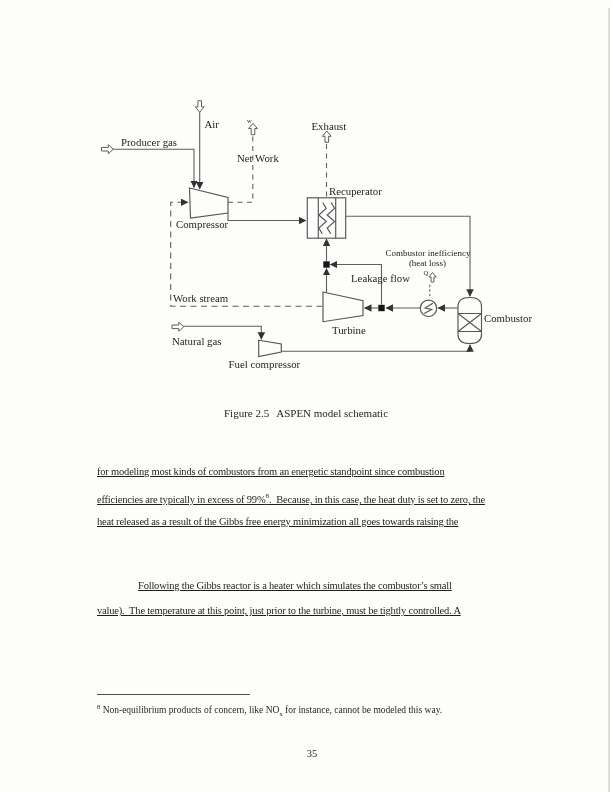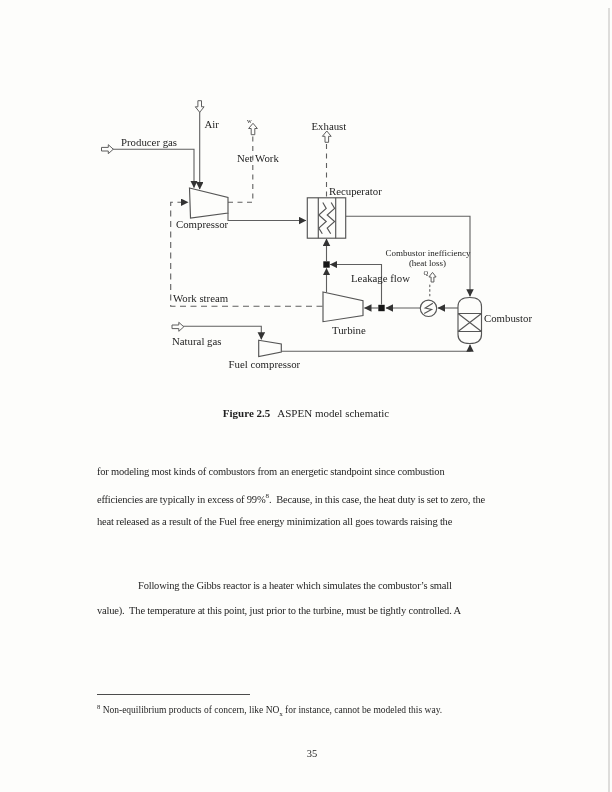--- a/index.html
+++ b/index.html
@@ -21,27 +21,27 @@
     font-family:"Liberation Serif", serif;
     fill:#242424;
     font-size:10.8px;
   }
   svg .small-lab{font-size:9px;}
   svg .tiny-lab{font-size:6.5px;}
   .caption{
     position:absolute;left:0;top:407px;width:612px;
     text-align:center;font-size:11px;white-space:pre;
   }
-  .caption .cap-label{font-weight:bold;margin-right:7px;}
+  .caption .cap-label{font-weight:normal;margin-right:7px;}
   .bodytext{
     position:absolute;left:97px;width:440px;
     font-size:10.5px;letter-spacing:-0.2px;
   }
   .bodytext .line{
-    height:25.1px;line-height:25.1px;white-space:pre;
+    height:25.1px;line-height:25.1px;white-space:pre;text-decoration:underline;
   }
   .indent{text-indent:41px;}
   sup.s8{font-size:7px;vertical-align:super;letter-spacing:0;}
   .footnote-rule{
     position:absolute;left:97px;top:694px;width:153px;height:0;
     border-top:1.5px solid #4c4c4c;
   }
   .footnote{
     position:absolute;left:97px;top:700px;width:430px;
     font-size:9.5px;white-space:pre;line-height:13px;
@@ -133,21 +133,21 @@
     <text class="tiny-lab" x="423.5" y="274.5">Q</text>
     <text x="172" y="345">Natural gas</text>
     <text x="228.5" y="368">Fuel compressor</text>
   </svg>
 
   <div class="caption"><span class="cap-label">Figure 2.5</span><span>ASPEN model schematic</span></div>
 
   <div class="bodytext" style="top:459px;">
     <div class="line">for modeling most kinds of combustors from an energetic standpoint since combustion</div>
     <div class="line"><span>efficiencies are typically in excess of 99%</span><sup class="s8">8</sup><span>.  Because, in this case, the heat duty is set to zero, the</span></div>
-    <div class="line">heat released as a result of the Fuel free energy minimization all goes towards raising the</div>
+    <div class="line">heat released as a result of the Gibbs free energy minimization all goes towards raising the</div>
   </div>
 
   <div class="bodytext" style="top:573px;">
     <div class="line indent">Following the Gibbs reactor is a heater which simulates the combustor’s small</div>
     <div class="line">value).  The temperature at this point, just prior to the turbine, must be tightly controlled. A</div>
   </div>
 
   <div class="footnote-rule"></div>
   <div class="footnote"><sup>8</sup><span> Non-equilibrium products of concern, like NO</span><sub>x</sub><span> for instance, cannot be modeled this way.</span></div>
 

